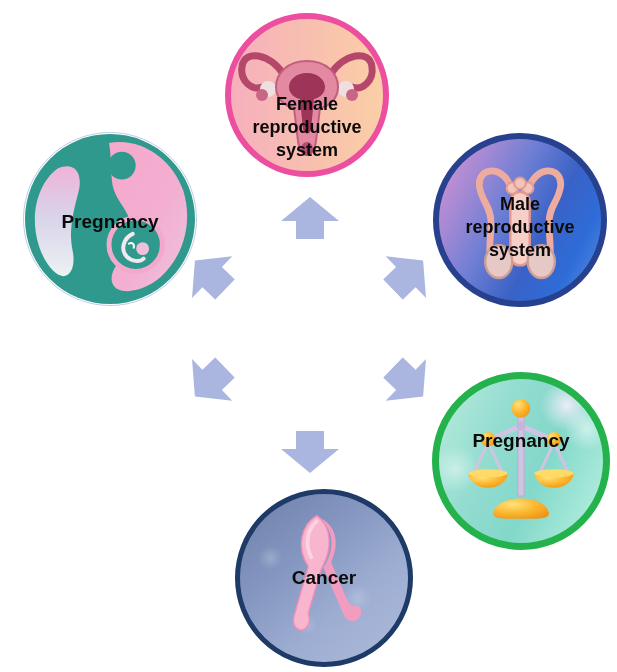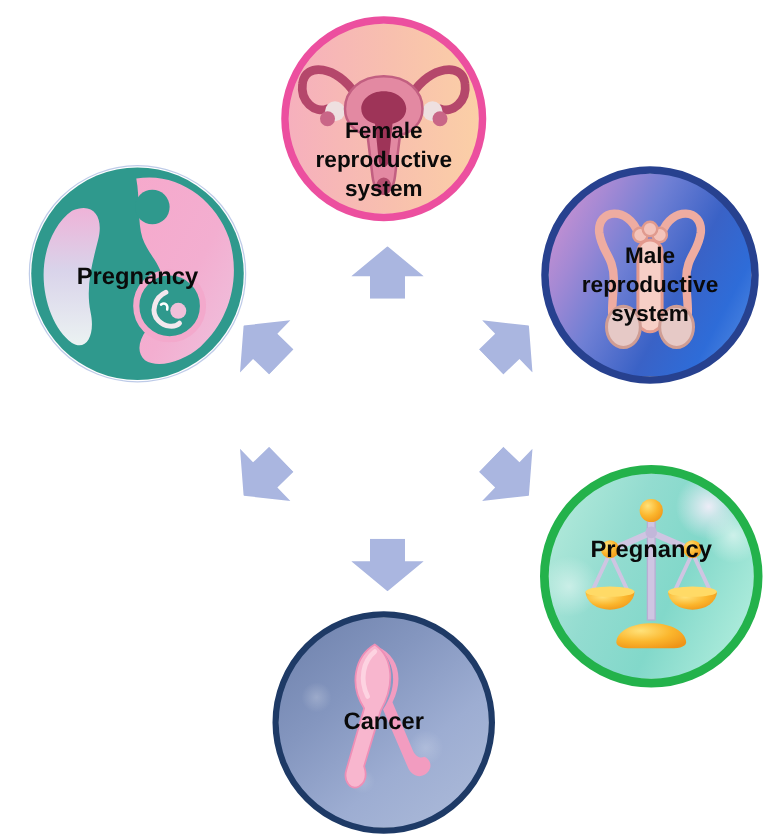--- a/index.html
+++ b/index.html
@@ -36,21 +36,21 @@
   .n-metab{left:432px;top:372px;width:178px;height:178px;border:7px solid #23b24b;
     background:
       radial-gradient(circle at 78% 16%, rgba(255,240,255,0.85) 0%, rgba(255,255,255,0) 14%),
       radial-gradient(circle at 90% 30%, rgba(255,255,255,0.55) 0%, rgba(255,255,255,0) 12%),
       radial-gradient(circle at 10% 55%, rgba(255,255,255,0.45) 0%, rgba(255,255,255,0) 14%),
       linear-gradient(115deg,#b9ecdc 0%,#93dcd0 35%,#82d8ca 60%,#a5e8d8 85%,#c0f0e2 100%);}
   .n-metab .icon{width:134px;top:16px;}
   .n-metab .label{top:38%;font-size:19px;}
 
   
-  .n-cancer{left:218px;top:489px;width:178px;height:178px;border:5px solid #1e3a66;
+  .n-cancer{left:235px;top:489px;width:178px;height:178px;border:5px solid #1e3a66;
     background:
       radial-gradient(circle at 18% 38%, rgba(255,255,255,0.22) 0%, rgba(255,255,255,0) 7%),
       radial-gradient(circle at 70% 62%, rgba(255,255,255,0.18) 0%, rgba(255,255,255,0) 9%),
       radial-gradient(circle at 40% 78%, rgba(255,255,255,0.15) 0%, rgba(255,255,255,0) 6%),
       linear-gradient(140deg,#6d80ab 0%,#8496bf 35%,#9dadd2 65%,#aebcda 100%);}
   .n-cancer .icon{width:104px;top:14px;transform:translateX(-56%);}
   .n-cancer .label{top:50%;font-size:19px;}
 
   
   .n-neuro{left:22px;top:372px;width:180px;height:180px;border:5px solid #8ea6da;

